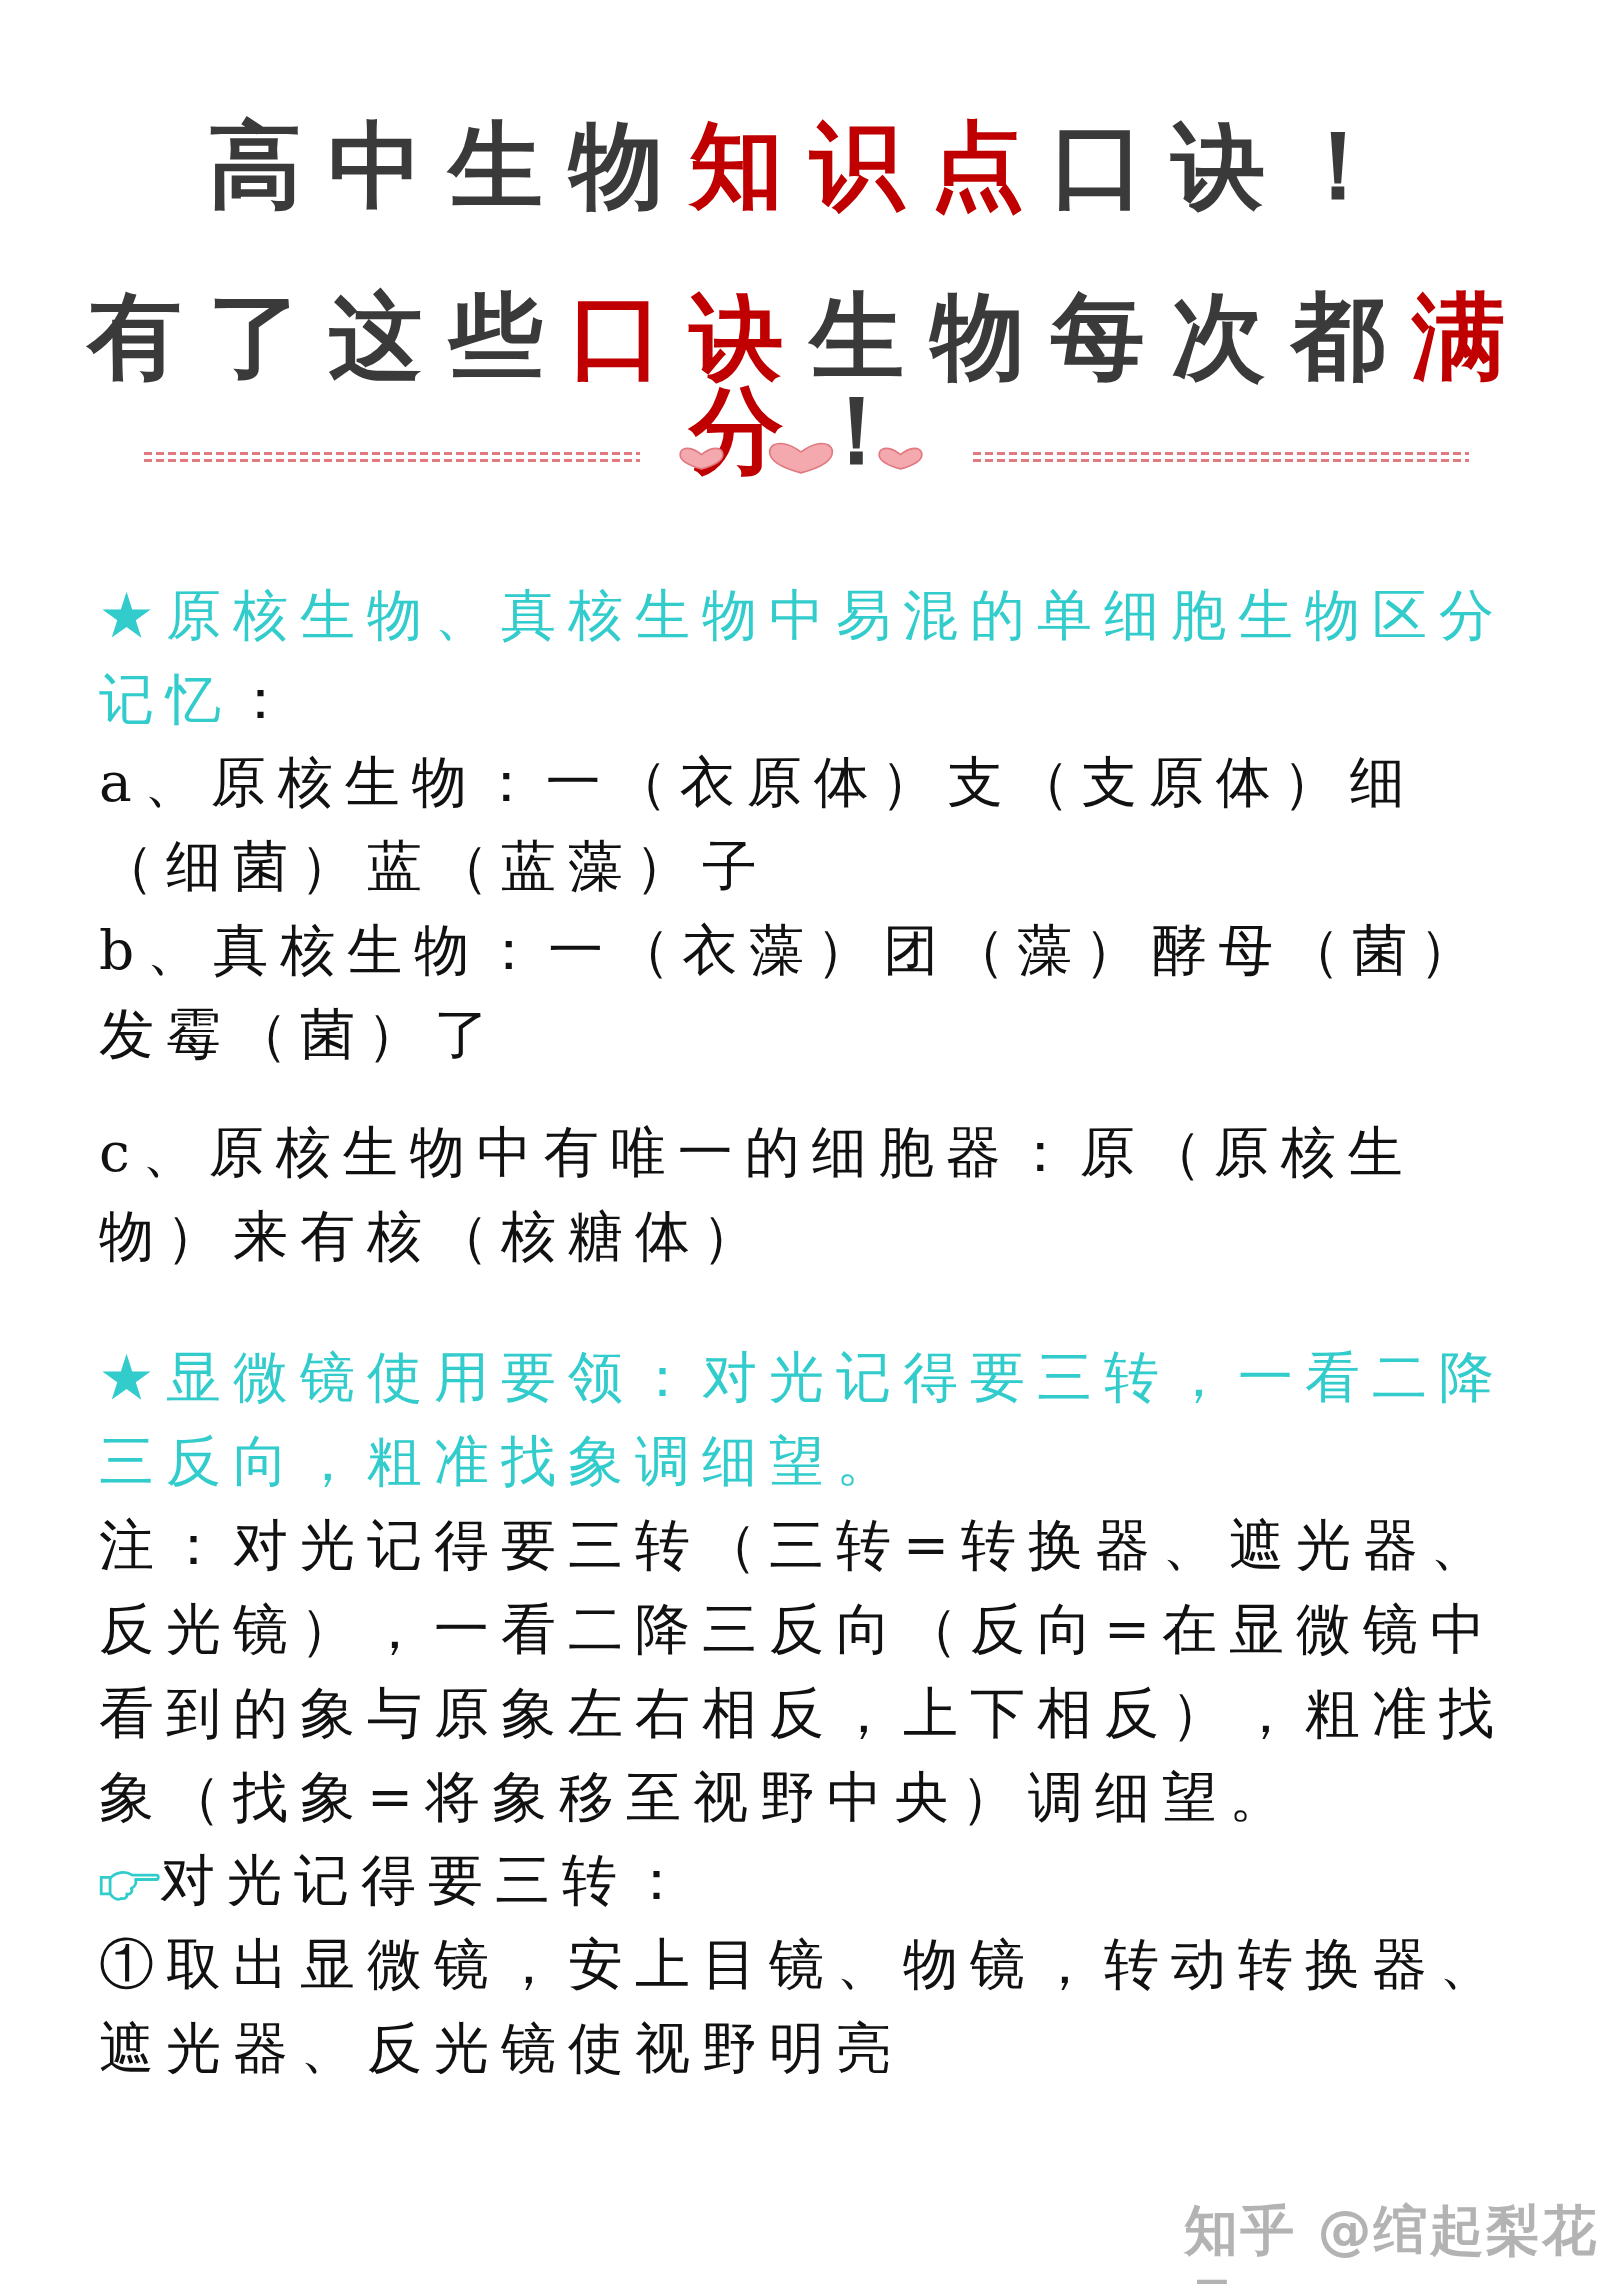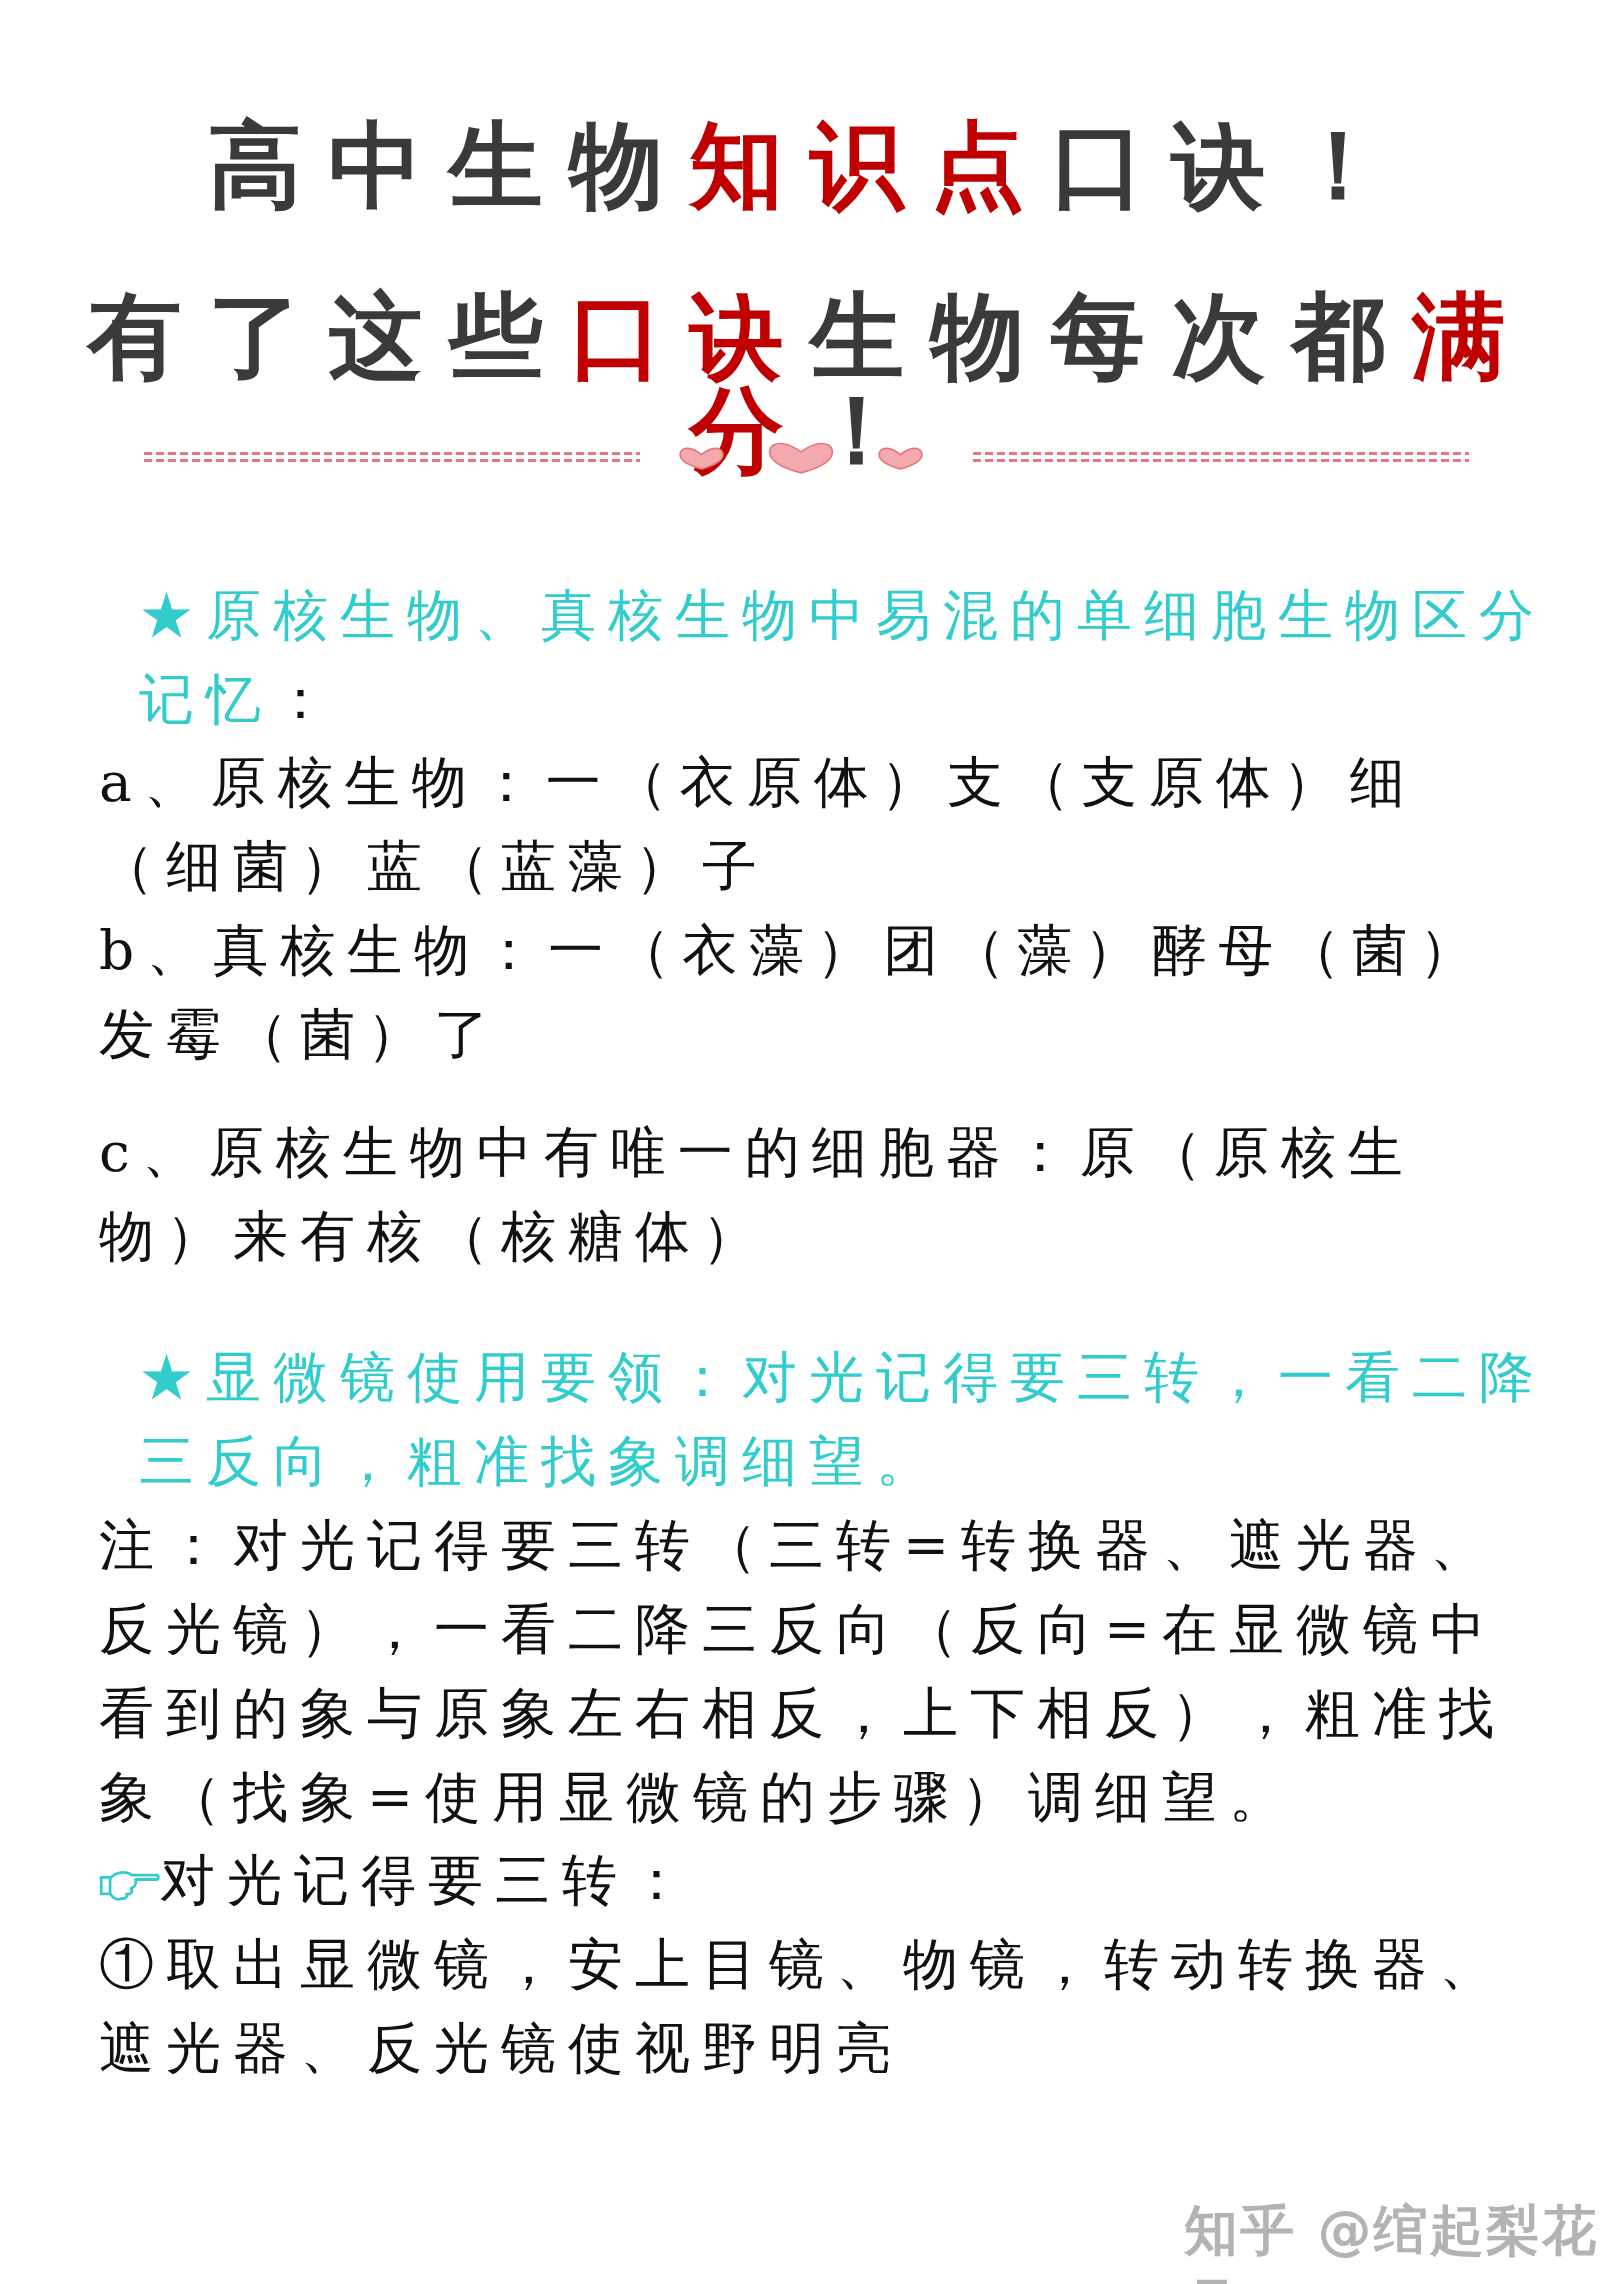--- a/index.html
+++ b/index.html
@@ -11,21 +11,21 @@
   .title .red { color: #c00000; }
   #title-1 { top: 118px; }
   #title-2 { top: 273px; margin-top: 16px; }
 
   .divider { position: absolute; top: 435px; left: 0; width: 1620px; height: 61px; }
   .dash { position: absolute; height: 3.3px; background-image: repeating-linear-gradient(90deg, #e07a80 0 7.7px, transparent 7.7px 12px); }
   .heart { position: absolute; }
 
   .para { position: absolute; left: 99px; width: 1432px;
           font-size: 55px; line-height: 84px; letter-spacing: 12px; }
-  .teal { color: #33cccc; margin-left: 40px; }
+  .teal { color: #33cccc; }
   .black { color: #111111; }
   .star { color: #33cccc; }
   .hand { display: inline-block; vertical-align: middle; }
 
   .watermark { position: absolute; left: 1184px; top: 2195px; font-family: "DejaVu Sans", sans-serif;
                font-size: 54px; color: #b3b3b3; letter-spacing: 2.2px; font-weight: bold; }
 </style>
 </head>
 <body>
 
@@ -63,21 +63,21 @@
   <span>b、</span><span>真核生物：一（衣藻）团（藻）酵母（菌）发霉（菌）了</span>
 </div>
 <div class="para black" style="top:1110px;">
   <span>c、</span><span>原核生物中有唯一的细胞器：原（原核生物）来有核（核糖体）</span>
 </div>
 
 <div class="para teal" style="top:1335px;">
   <span class="star">★</span><span>显微镜使用要领：对光记得要三转，一看二降三反向，粗准找象调细望。</span>
 </div>
 
-<div class="para black" style="top:1503px;">注：对光记得要三转（三转=转换器、遮光器、反光镜），一看二降三反向（反向=在显微镜中看到的象与原象左右相反，上下相反），粗准找象（找象=使用显微镜的步骤）调细望。</div>
+<div class="para black" style="top:1503px;">注：对光记得要三转（三转=转换器、遮光器、反光镜），一看二降三反向（反向=在显微镜中看到的象与原象左右相反，上下相反），粗准找象（找象=将象移至视野中央）调细望。</div>
 
 <div class="para black" style="top:1838px;">
   <span class="hand">
     <svg width="61" height="39" viewBox="0 0 110 70">
       <path d="M4 22 h16 v30 h-16 z" fill="none" stroke="#33cccc" stroke-width="5"></path>
       <path d="M20 24 C30 12 48 10 60 18 L104 18 C108 18 108 26 104 26 L66 26 C68 34 64 40 58 42 C62 48 56 54 50 52 C52 58 46 62 40 60 C34 64 26 60 20 52" fill="none" stroke="#33cccc" stroke-width="5" stroke-linejoin="round"></path>
     </svg>
   </span><span>对光记得要三转：</span>
 </div>
 

